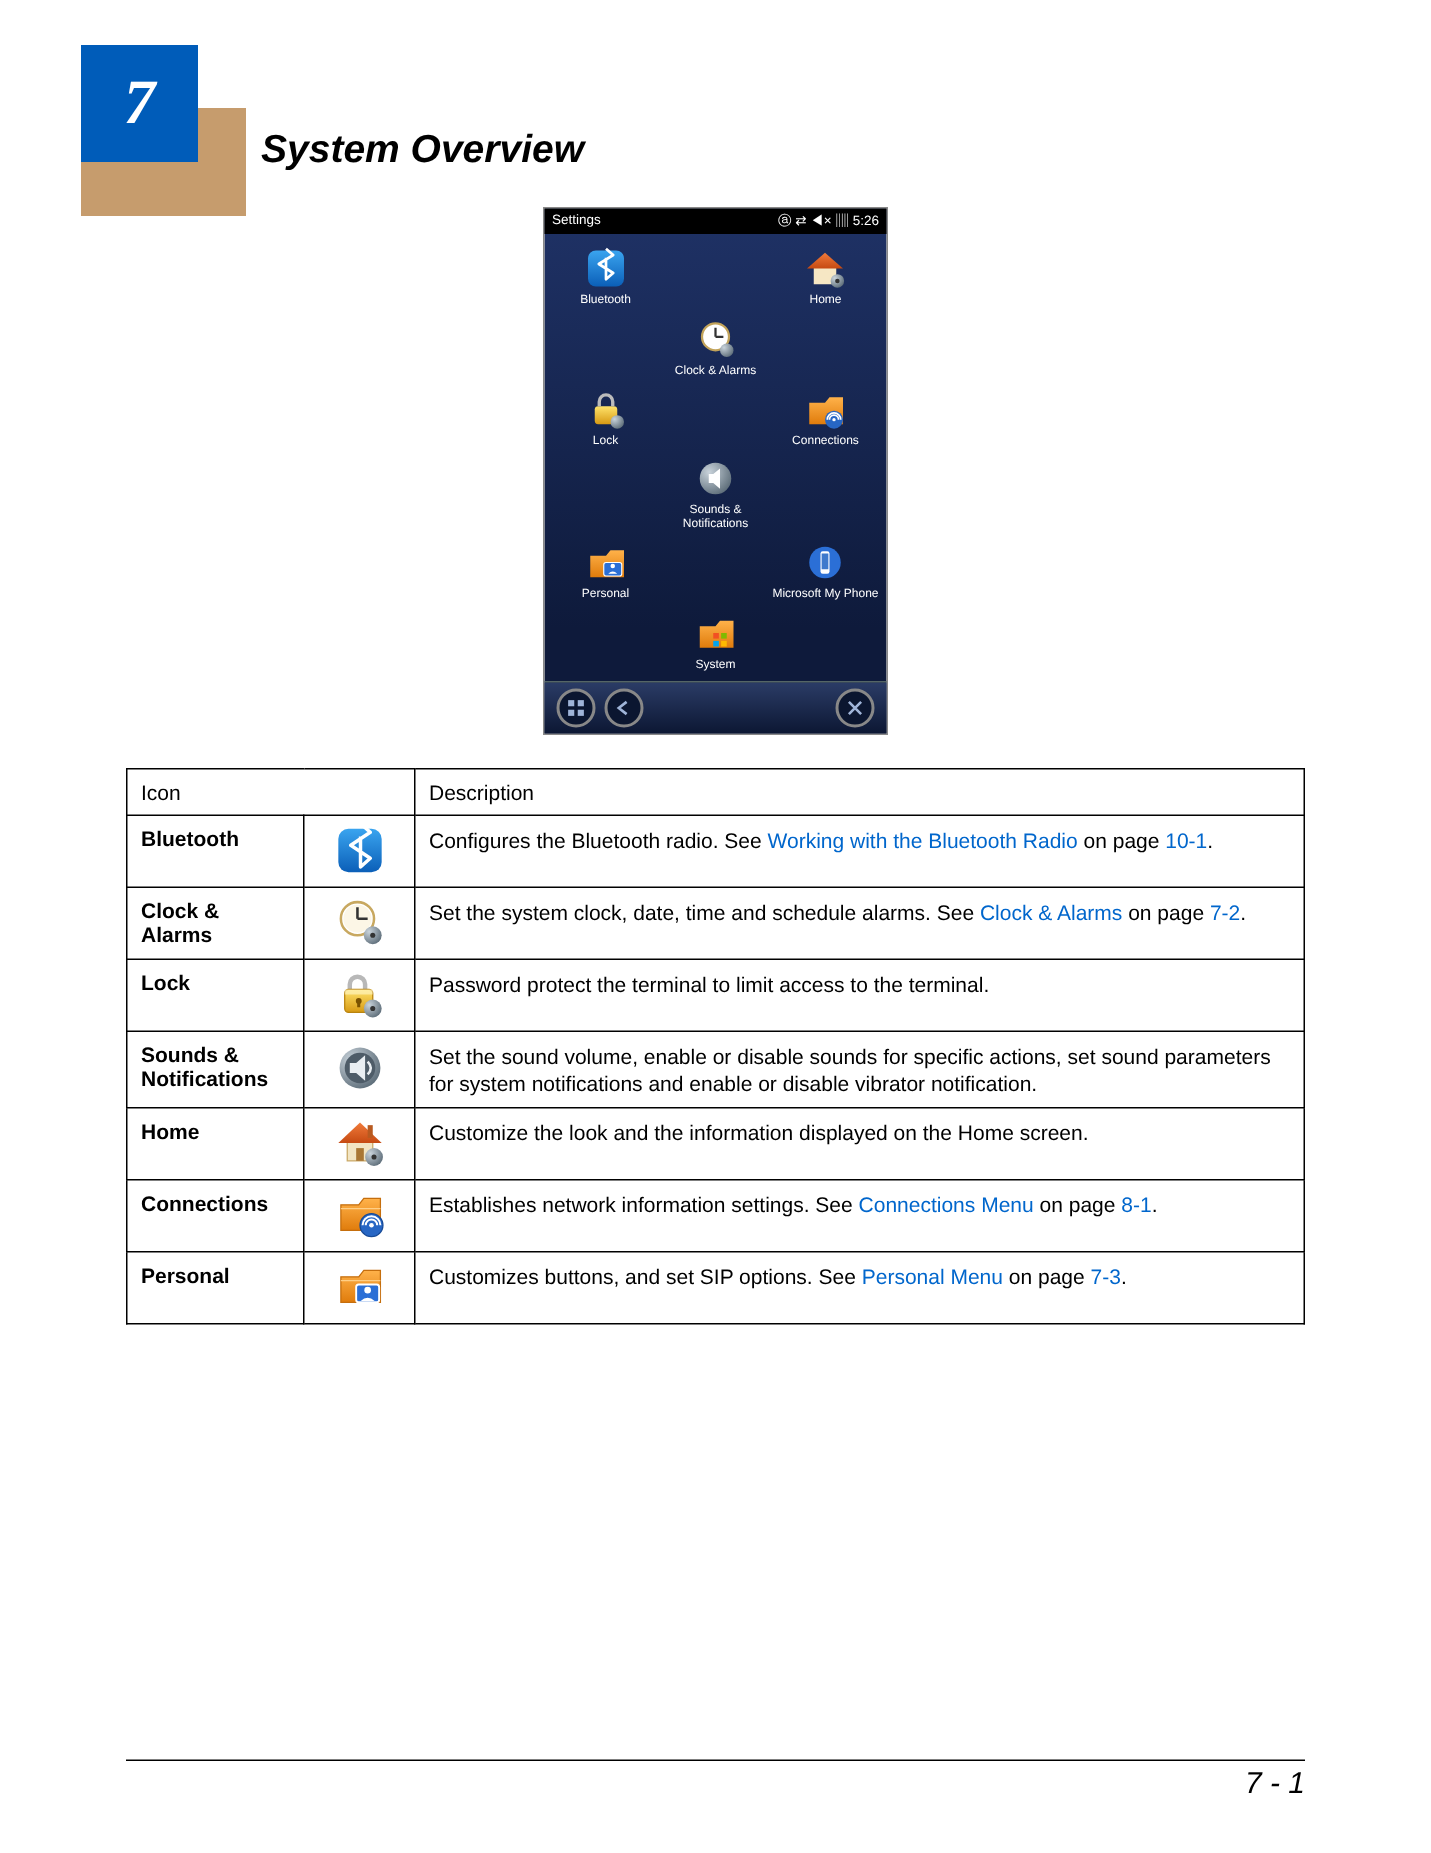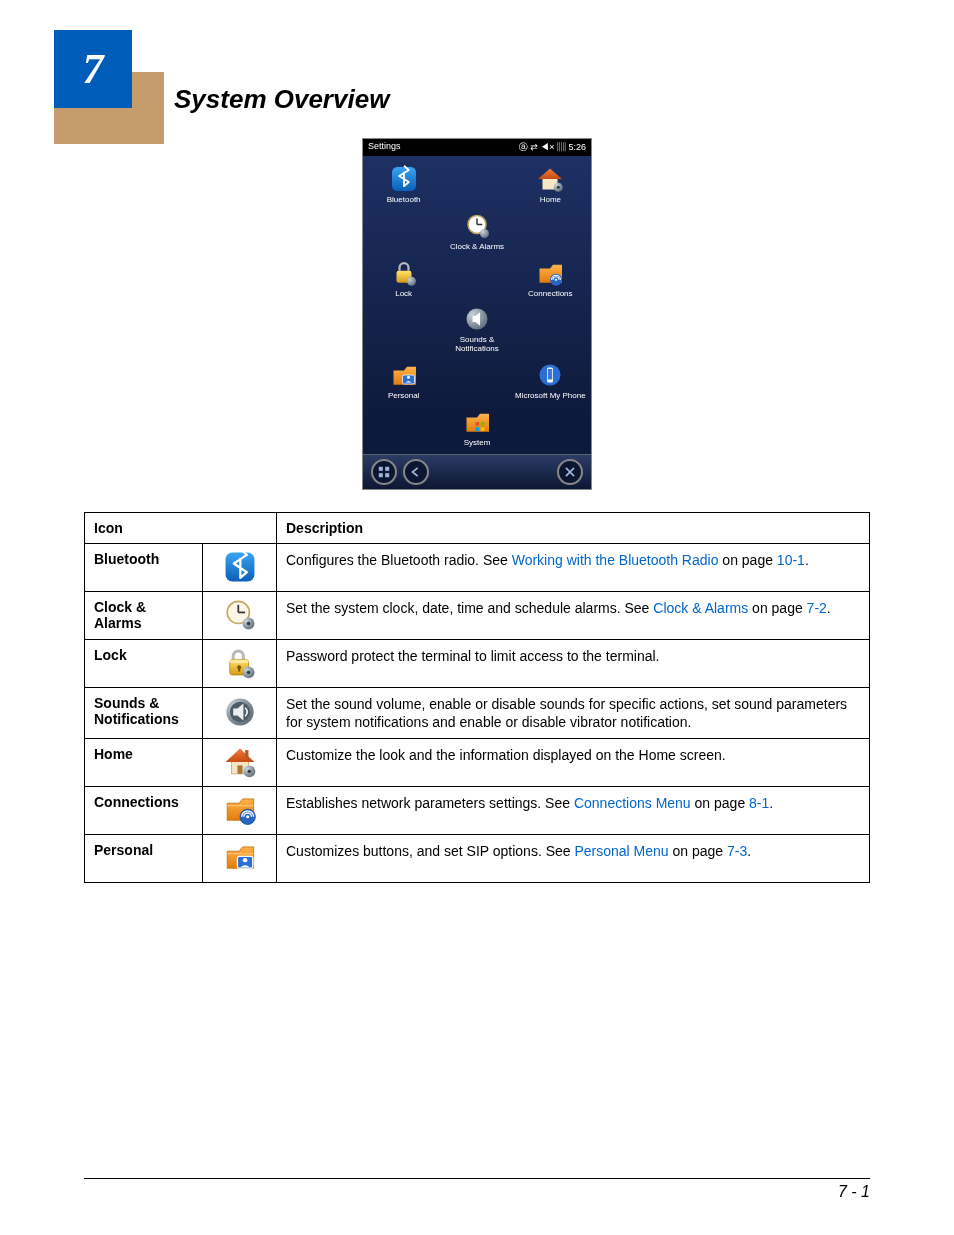--- a/index.html
+++ b/index.html
@@ -137,21 +137,21 @@
     width: 100%;
     font-size: 14px;
   }
   table.tbl th, table.tbl td {
     border: 1px solid #000;
     padding: 7px 9px;
     vertical-align: top;
     text-align: left;
   }
   table.tbl th {
-    font-weight: bold;
+    font-weight: normal;
   }
   table.tbl td.icon-col {
     text-align: center;
     vertical-align: middle;
     width: 74px;
     padding: 6px 4px 4px;
   }
   table.tbl td.name-col { width: 118px; font-weight: bold; }
   table.tbl td.desc-col { line-height: 1.3; }
   table.tbl td.icon-col svg, table.tbl td.icon-col .ico { width: 34px; height: 34px; display: inline-block; }
@@ -161,21 +161,21 @@
   
   .footer {
     position: absolute;
     bottom: 34px;
     left: 84px;
     right: 84px;
     border-top: 1px solid #000;
     padding-top: 4px;
     text-align: right;
     font-style: italic;
-    font-size: 16px;
+    font-size: 20px;
   }
 </style>
 </head>
 <body>
 
 <svg width="0" height="0" style="position:absolute">
   <defs>
     <linearGradient id="btGrad" x1="0" y1="0" x2="0" y2="1">
       <stop offset="0" stop-color="#3aa4ef"></stop>
         <stop offset="1" stop-color="#0b5fb8"></stop>
@@ -429,21 +429,21 @@
       <td class="icon-col">
         <svg viewBox="0 0 40 40">
               <path d="M5 12 h14 l4-5 h13 v25 H5 z" fill="url(#folderGrad)" stroke="#c56e0d"></path>
               <path d="M5 15 h31" stroke="#ffcf86" stroke-width="1"></path>
               <circle cx="29" cy="28" r="9" fill="#2766c4" stroke="#174a97"></circle>
               <path d="M22 28 a7 7 0 0 1 14 0 M24.5 28 a4.5 4.5 0 0 1 9 0" fill="none" stroke="#fff" stroke-width="1.6"></path>
               <circle cx="29" cy="28" r="1.8" fill="#fff"></circle>
             </svg>
       </td>
       <td class="desc-col">
-        <span>Establishes network parameters settings. See </span><a class="xref">Connections Menu</a><span> on page </span><a class="xref">8-1</a><span>.</span>
+        <span>Establishes network information settings. See </span><a class="xref">Connections Menu</a><span> on page </span><a class="xref">8-1</a><span>.</span>
       </td>
     </tr>
 
     <tr>
       <td class="name-col">Personal</td>
       <td class="icon-col">
         <svg viewBox="0 0 40 40">
               <path d="M5 12 h14 l4-5 h13 v25 H5 z" fill="url(#folderGrad)" stroke="#c56e0d"></path>
               <path d="M5 15 h31" stroke="#ffcf86" stroke-width="1"></path>
               <rect x="17" y="18" width="18" height="14" rx="2" fill="#2b6fd6" stroke="#fff" stroke-width="1.5"></rect>

